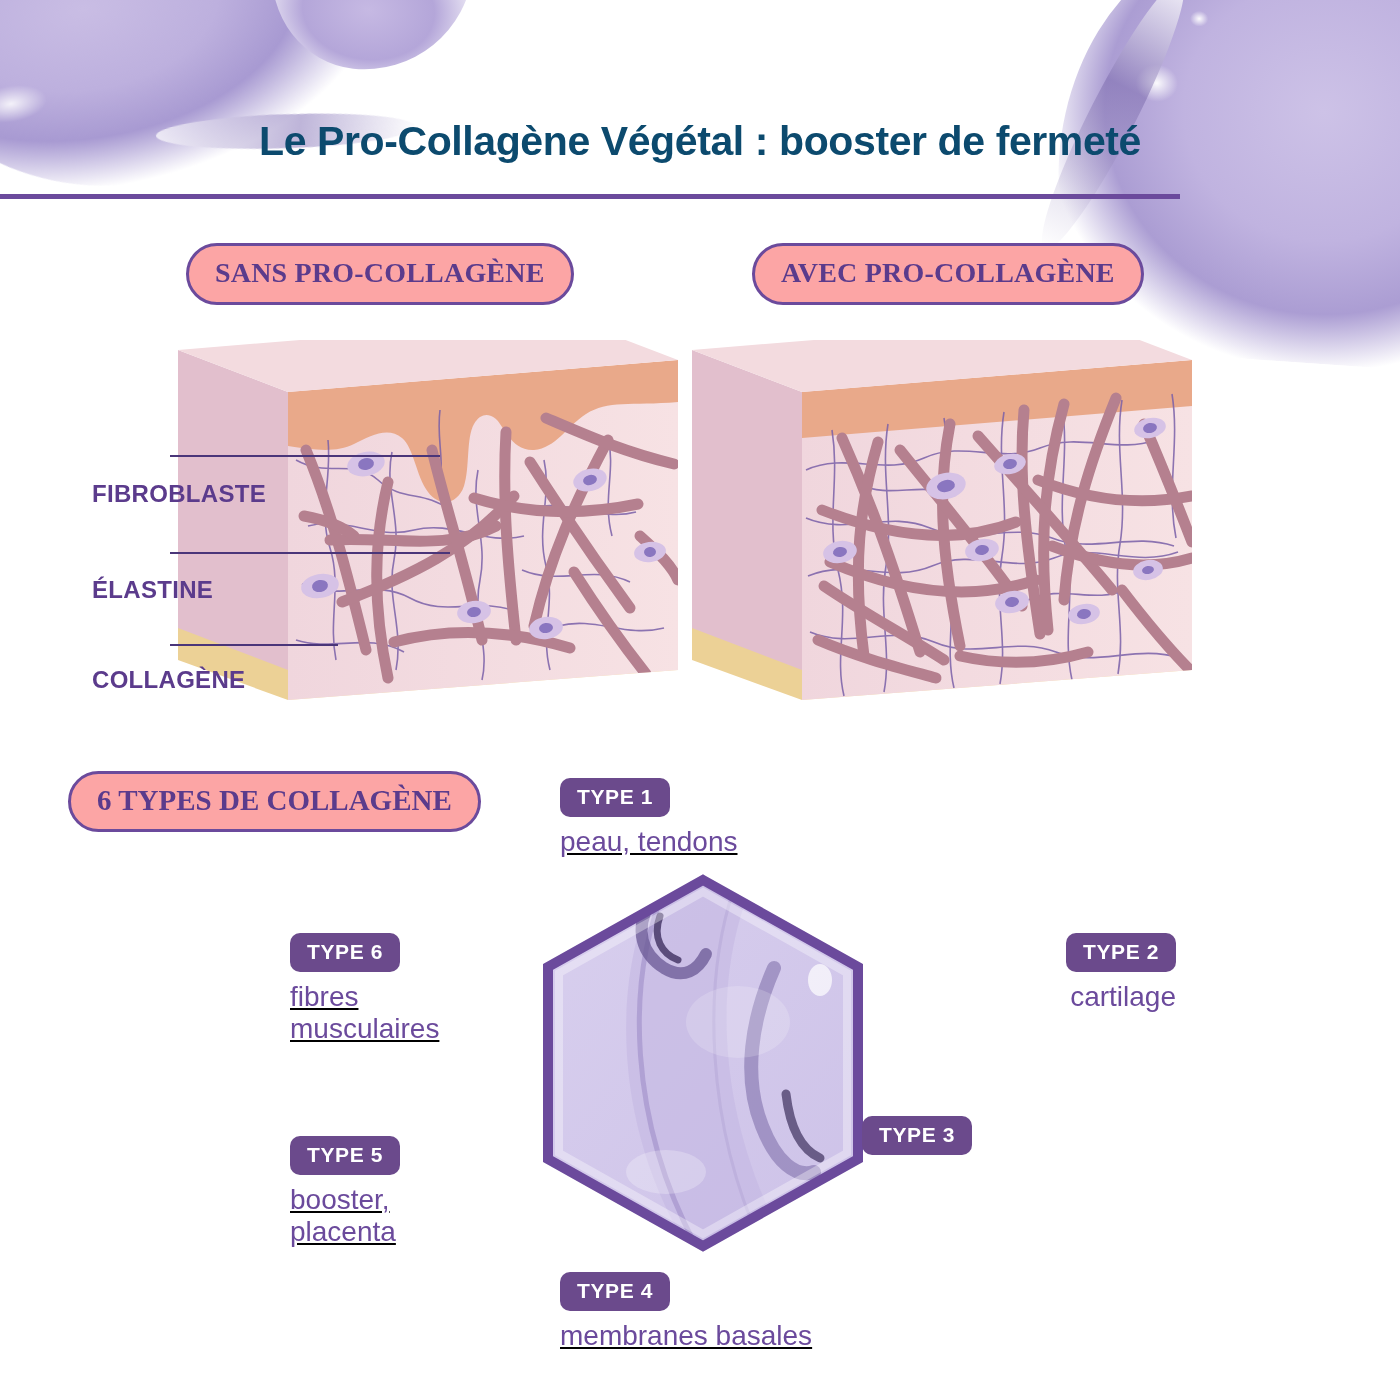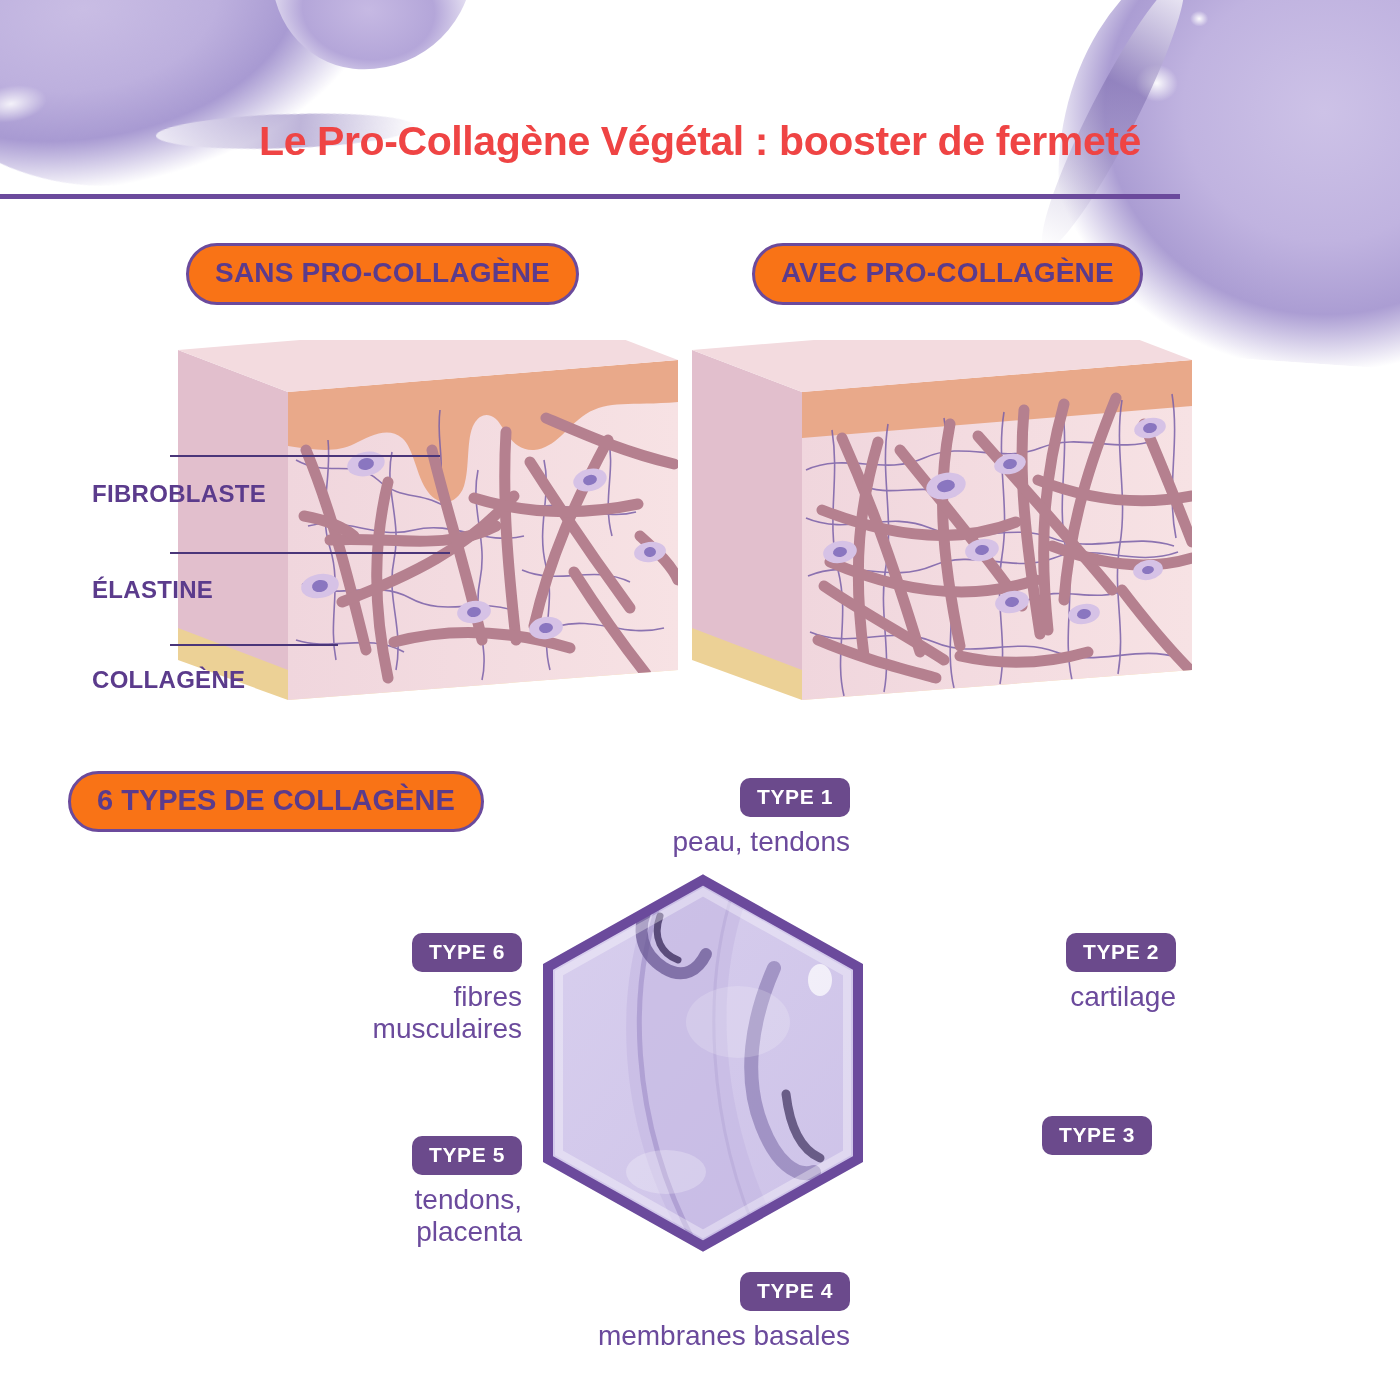--- a/index.html
+++ b/index.html
@@ -53,40 +53,41 @@
     background: linear-gradient(180deg, rgba(255,255,255,.85), rgba(120,103,170,.5) 40%, rgba(255,255,255,.25));
     border-radius: 50%;
     transform: rotate(23deg);
   }
 
   
   .title {
     position: absolute; left: 0; right: 0; top: 118px;
     text-align: center;
     font-size: 41px; font-weight: bold; letter-spacing: -.4px;
-    color: #ef4444;
+    color: #0c4a6e;
     z-index: 5;
   }
   .title-rule {
     position: absolute; left: 0; top: 194px;
     width: 1180px; height: 5px;
     background: #6b4a9c;
     z-index: 5;
   }
 
   
   .pill {
     display: inline-block;
     border: 3px solid #6b4a9c;
     border-radius: 34px;
     color: #5b3b8c;
     font-weight: bold;
     padding: 11px 26px 13px;
-    background: #f97316;
+    background: #fca5a5;
     white-space: nowrap;
+    font-family: Liberation Serif, serif;
   }
   .pill-compare { font-size: 28px; letter-spacing: .2px; }
   #pill-sans  { position: absolute; left: 186px; top: 243px; }
   #pill-avec  { position: absolute; left: 752px; top: 243px; }
   #pill-types { position: absolute; left: 68px; top: 771px; font-size: 29px; padding: 10px 26px 12px; }
 
   
   .skin { position: absolute; }
   #skin-left  { left: 178px; top: 340px; width: 500px; height: 370px; }
   #skin-right { left: 692px; top: 340px; width: 500px; height: 370px; }
@@ -125,21 +126,21 @@
     padding: 7px 17px 8px;
   }
   .type-caption {
     color: #6b4a9c;
     font-size: 28px;
     line-height: 1.16;
     margin-top: 9px;
     white-space: pre-line;
   }
   .type-node { position: absolute; }
-  .ta-center { text-align: right; }
+  .ta-center { text-align: left; text-decoration: underline; }
   .ta-left   { text-align: right; }
 
   #type-1 { left: 560px; top: 778px; width: 290px; }
   #type-6 { left: 290px; top: 933px; width: 232px; }
   #type-2 { left: 916px; top: 933px; width: 260px; }
   #type-5 { left: 290px; top: 1136px; width: 232px; }
   #type-3 { left: 862px; top: 1116px; width: 290px; }
   #type-4 { left: 560px; top: 1272px; width: 290px; }
 </style>
 </head>
@@ -393,21 +394,21 @@
   <span class="type-badge">TYPE 3</span>
 </div>
 
 <div id="type-4" class="type-node ta-center">
   <span class="type-badge">TYPE 4</span>
   <div class="type-caption">membranes basales</div>
 </div>
 
 <div id="type-5" class="type-node ta-center">
   <span class="type-badge">TYPE 5</span>
-  <div class="type-caption">tendons,
+  <div class="type-caption">booster,
 placenta</div>
 </div>
 
 <div id="type-6" class="type-node ta-center">
   <span class="type-badge">TYPE 6</span>
   <div class="type-caption">fibres
 musculaires</div>
 </div>
 
 </body></html>

